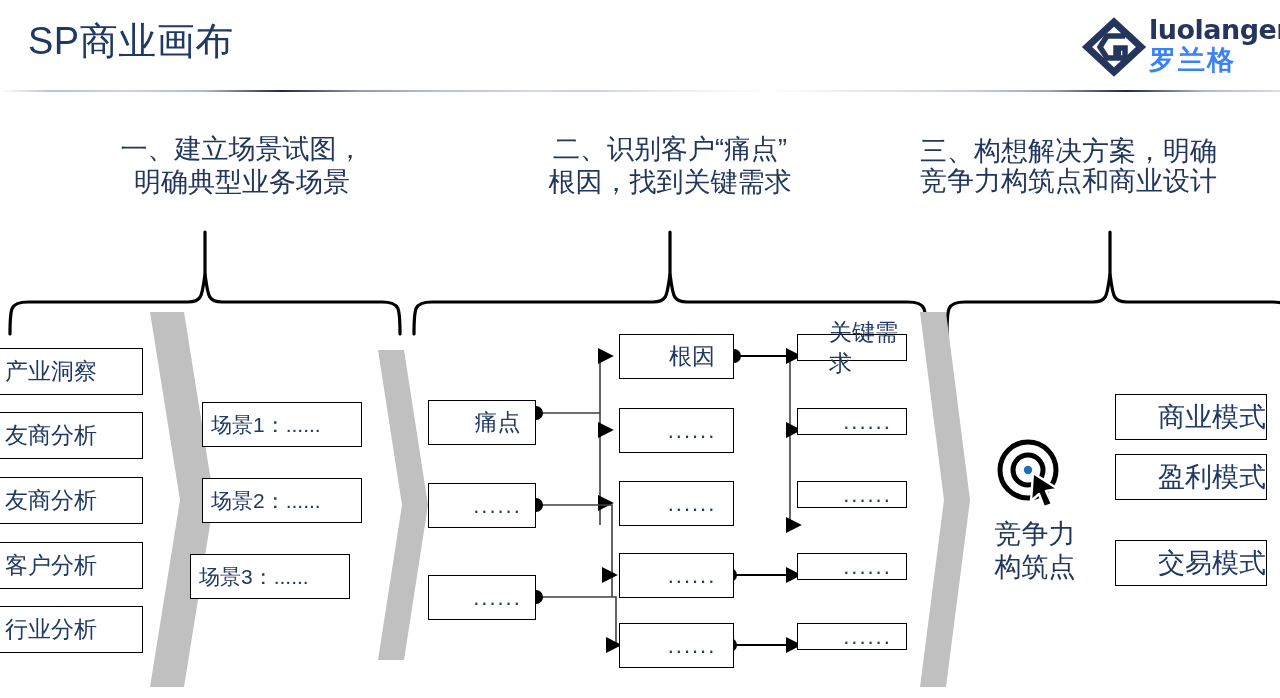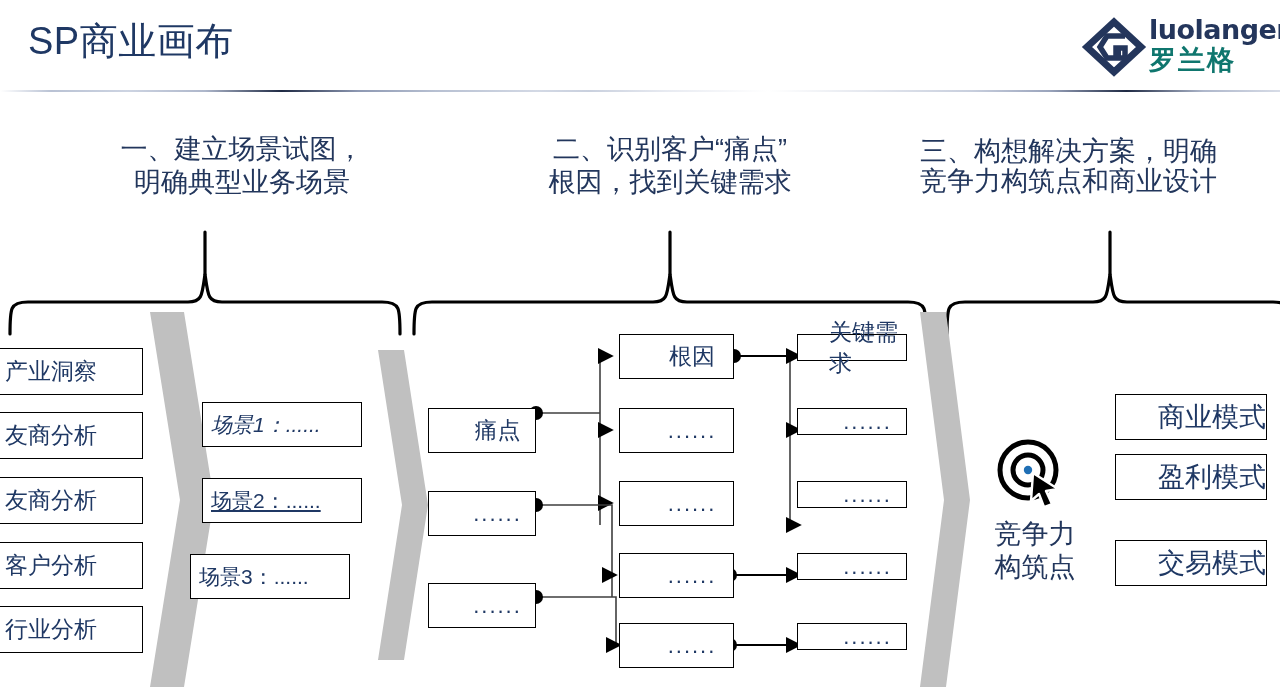--- a/index.html
+++ b/index.html
@@ -42,21 +42,21 @@
   
   #logo { position: absolute; left: 1085px; top: 16px; width: 185px; height: 58px; }
   #logo-mark { position: absolute; left: 0; top: 4px; }
   #logo-latin {
     position: absolute; left: 64px; top: -2px;
     font-size: 27px; font-weight: bold; letter-spacing: -0.5px;
     color: #24365c; font-family: "DejaVu Sans", sans-serif;
   }
   #logo-cn {
     position: absolute; left: 64px; top: 26px;
-    font-size: 27px; font-weight: bold; letter-spacing: 2px; color: #0f766e;
+    font-size: 27px; font-weight: bold; letter-spacing: 2px; color: #3b82f6;
   }
 
   
   .section-heading {
     position: absolute;
     text-align: center;
     font-size: 27px;
     line-height: 33px;
     color: #22365c;
     white-space: pre-line;
@@ -82,21 +82,21 @@
     color: #1f3864;
     font-size: 23px;
     padding-left: 31px;
   }
   .box.pad-left { padding-left: 6px; }
   .box.center { justify-content: center; }
   .dots { color: #1f3864; letter-spacing: 2px; font-size: 22px; }
 
   .left-box   { width: 145px; height: 47px; font-size: 23px; }
   .scene-box  { width: 160px; height: 45px; font-size: 21px; padding-left: 8px; }
-  .mid-l-box  { width: 108px; height: 45px; margin-top: 8px; }
+  .mid-l-box  { width: 108px; height: 45px; }
   .mid-c-box  { width: 115px; height: 45px; }
   .mid-r-box  { width: 110px; height: 27px; }
   .model-box  { width: 152px; height: 46px; font-size: 27px; justify-content: flex-end; }
 
   
   #competitiveness-icon { position: absolute; left: 995px; top: 437px; }
   #competitiveness-label {
     position: absolute; left: 970px; top: 518px; width: 130px;
     text-align: center; font-size: 27px; line-height: 33px;
     color: #22365c; white-space: pre-line;
@@ -176,24 +176,24 @@
 <div class="box left-box pad-left" style="left:-2px;top:477px;">
     <span>友商分析</span>
   </div>
 <div class="box left-box pad-left" style="left:-2px;top:542px;">
     <span>客户分析</span>
   </div>
 <div class="box left-box pad-left" style="left:-2px;top:606px;">
     <span>行业分析</span>
   </div>
 
-<div class="box scene-box" style="left:202px;top:402px;font-style:italic;">
+<div class="box scene-box" style="left:202px;top:402px;">
     <span>场景1：......</span>
   </div>
-<div class="box scene-box" style="left:202px;top:478px;text-decoration:underline;">
+<div class="box scene-box" style="left:202px;top:478px;">
     <span>场景2：......</span>
   </div>
 <div class="box scene-box" style="left:190px;top:554px;">
     <span>场景3：......</span>
   </div>
 
 <svg style="position:absolute;left:420px;top:325px;" width="500" height="360" viewBox="0 0 500 360">
   <defs>
     <marker id="ar" markerWidth="9" markerHeight="9" refX="8" refY="4.5" orient="auto">
       <path d="M0,0 L9,4.5 L0,9 z" fill="#000"></path>

